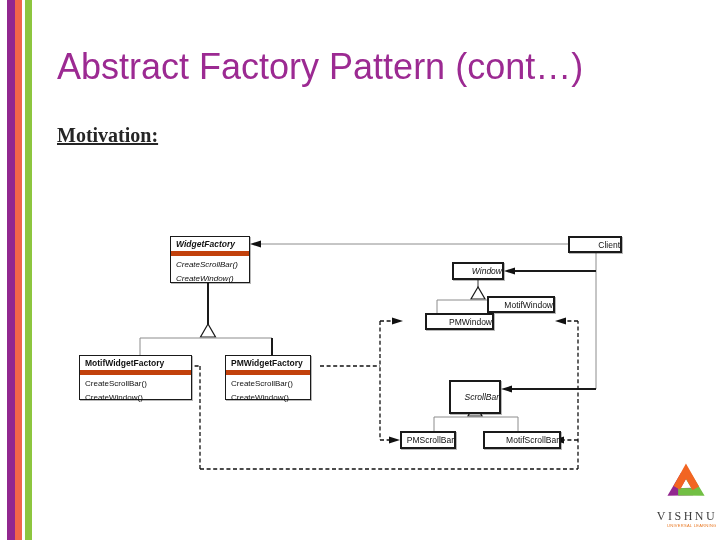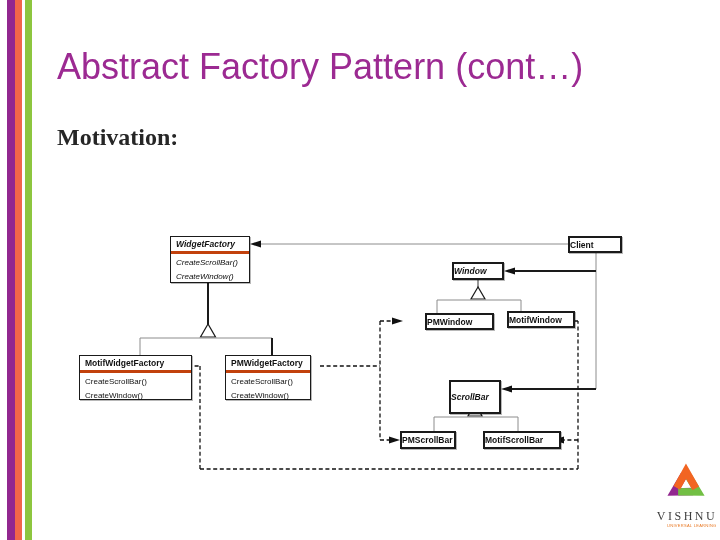--- a/index.html
+++ b/index.html
@@ -7,34 +7,34 @@
          font-family:"Liberation Sans",sans-serif;}
   
   .stripe{position:absolute;top:0;height:540px;}
   .stripe.purple{left:7px;width:8px;background:#92278F;}
   .stripe.orange{left:15px;width:7px;background:#F26649;}
   .stripe.green{left:25px;width:7px;background:#8DC63F;}
 
   .title{position:absolute;left:57px;top:46px;width:640px;
          font-size:36px;color:#9C2A92;letter-spacing:0px;white-space:nowrap;}
   .motivation{position:absolute;left:57px;top:124px;
-         font-family:"Liberation Serif",serif;font-weight:bold;font-size:24px;color:#262626;}
+         font-family:"Liberation Serif",serif;font-weight:bold;font-size:20px;color:#262626;text-decoration:underline;}
   .bodyline{position:absolute;left:67px;top:179px;
          font-family:"Liberation Serif",serif;font-size:15px;color:#000;}
 
   
   .connectors{position:absolute;left:0;top:0;width:720px;height:540px;}
   .ubox{position:absolute;background:#fff;border:1px solid #1a1a1a;box-sizing:border-box;
         color:#111;box-shadow:1px 1px 0 rgba(0,0,0,0.28);}
   .ubox.bold{border-width:2px;}
-  .cbox{display:flex;align-items:center;justify-content:flex-start;
-        font-weight:bold;font-size:8.5px;white-space:nowrap;}
+  .cbox{display:flex;align-items:center;justify-content:flex-end;
+        font-weight:normal;font-size:8.5px;white-space:nowrap;}
   .abstract{font-style:italic;}
   .ubox .t{font-weight:bold;font-size:8.5px;line-height:14px;height:14px;
-           padding-left:5px;border-bottom:3px solid #c2410c;white-space:nowrap;}
+           padding-left:5px;border-bottom:5px solid #c2410c;white-space:nowrap;}
   .ubox .m{font-size:8px;line-height:11px;padding:3px 0 0 5px;white-space:nowrap;}
   .ubox .m.it{font-style:italic;}
 
   
   .logo{position:absolute;left:648px;top:462px;width:76px;text-align:center;}
   .logo .mark{display:block;margin:0 auto;}
   .logo .word{font-family:"Liberation Serif",serif;font-size:12px;letter-spacing:2.5px;
               color:#3f3f3f;margin-top:1px;padding-left:2px;white-space:nowrap;}
   .logo .tag{color:#E87722;font-size:8px;letter-spacing:0.6px;white-space:nowrap;
              transform:scale(0.5);transform-origin:50% 0;margin-top:-1px;}
@@ -126,21 +126,21 @@
   </div>
 
   <div class="ubox bold cbox" style="left:452px;top:262px;width:52px;height:18px;">
     <span class="abstract">Window</span>
   </div>
 
   <div class="ubox bold cbox" style="left:403px;top:313px;width:69px;height:17px;margin-left:22px;">
     <span>PMWindow</span>
   </div>
 
-  <div class="ubox bold cbox" style="left:487px;top:311px;width:68px;height:17px;margin-left:20px;">
+  <div class="ubox bold cbox" style="left:487px;top:296px;width:68px;height:17px;">
     <span>MotifWindow</span>
   </div>
 
   <div class="ubox" style="left:79px;top:355px;width:113px;height:45px;">
     <div class="t">MotifWidgetFactory</div>
     <div class="m">CreateScrollBar()</div>
     <div class="m">CreateWindow()</div>
   </div>
 
   <div class="ubox" style="left:225px;top:355px;width:86px;height:45px;">

